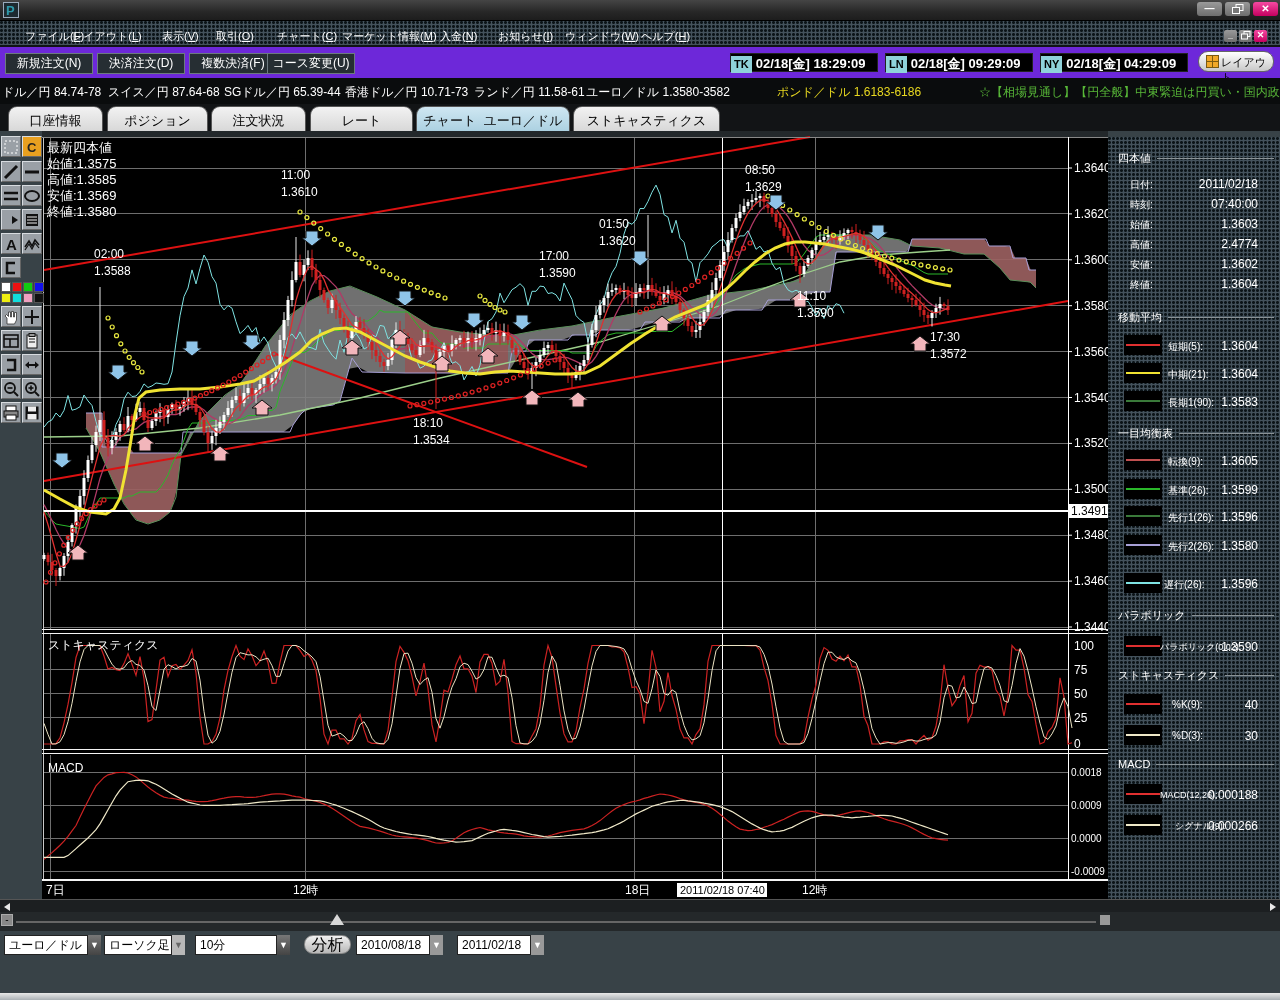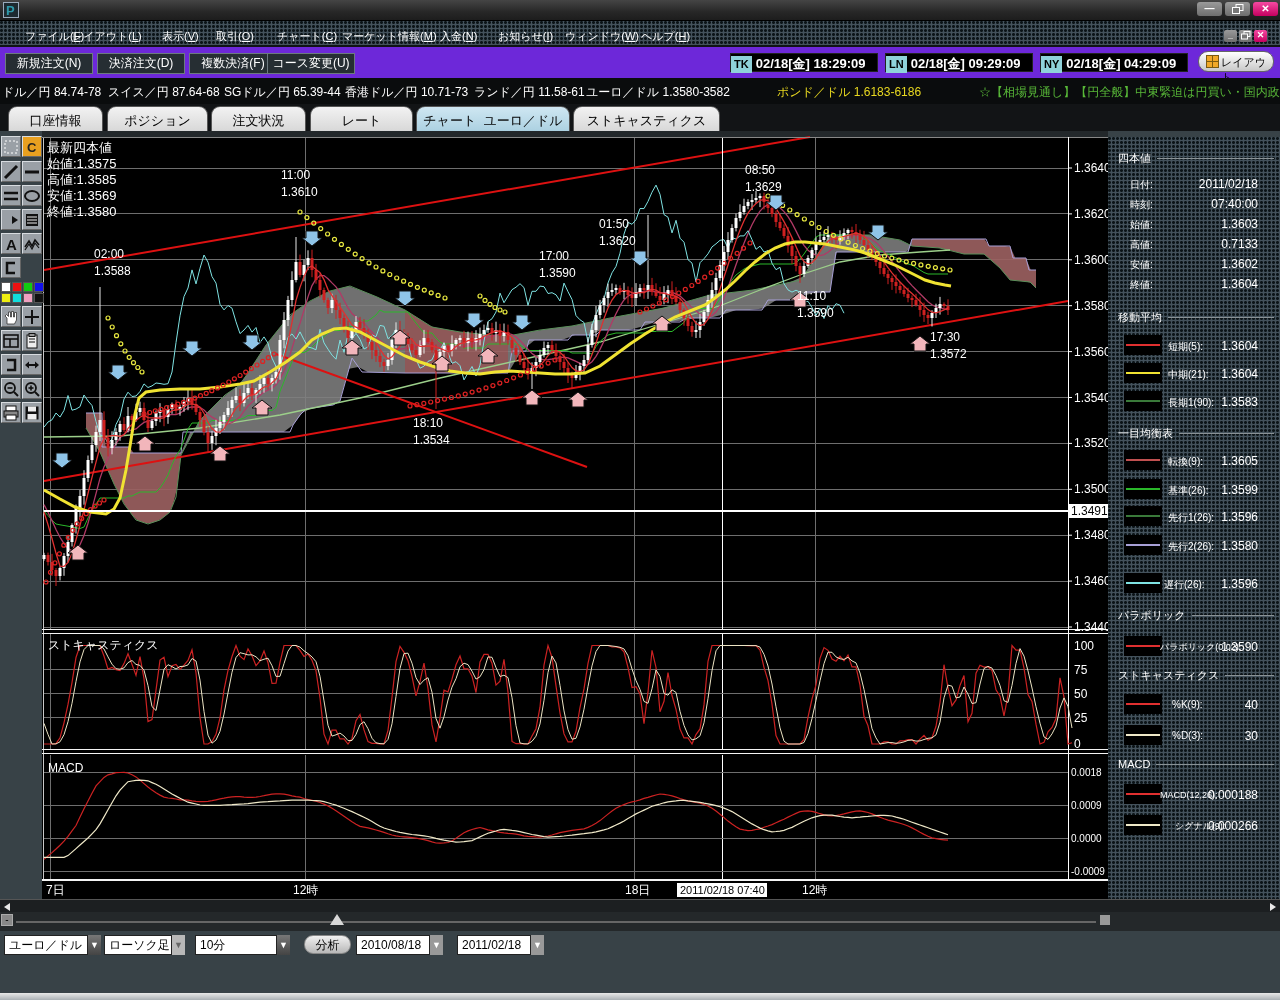--- a/index.html
+++ b/index.html
@@ -1000,21 +1000,21 @@
       <div class="prow" style="top:60px">
         <span class="plab" style="left:22px">時刻:</span>
         <span class="pval">07:40:00</span>
       </div>
       <div class="prow" style="top:80px">
         <span class="plab" style="left:22px">始値:</span>
         <span class="pval">1.3603</span>
       </div>
       <div class="prow" style="top:100px">
         <span class="plab" style="left:22px">高値:</span>
-        <span class="pval">0.7133</span>
+        <span class="pval">2.4774</span>
       </div>
       <div class="prow" style="top:120px">
         <span class="plab" style="left:22px">安値:</span>
         <span class="pval">1.3602</span>
       </div>
       <div class="prow" style="top:140px">
         <span class="plab" style="left:22px">終値:</span>
         <span class="pval">1.3604</span>
       </div>
       <div class="phdr" style="top:173px">移動平均<span class="hline"></span></div>
@@ -1130,19 +1130,19 @@
    <div style="position:absolute;left:1100px;top:3px;width:10px;height:10px;background:#999"></div>
    <div style="position:absolute;left:330px;top:2px;width:0;height:0;border-left:7px solid transparent;border-right:7px solid transparent;border-bottom:11px solid #d8d8d8"></div>
  </div>
  <div class="ctrl">
    <div class="white-dd" style="left:4px;width:84px">ユーロ／ドル</div>
       <div class="dd-btn" style="left:88px">▼</div>
    <div class="white-dd" style="left:104px;width:68px">ローソク足</div>
       <div class="dd-btn" style="left:172px;background:#b8b8b8;color:#666">▼</div>
    <div class="white-dd" style="left:195px;width:82px">10分</div>
       <div class="dd-btn" style="left:277px">▼</div>
-   <div style="position:absolute;left:304px;top:4px;width:47px;height:19px;border-radius:9px;background:linear-gradient(#f0f0f0,#b8b8b8);border:1px solid #888;color:#000;font-size:12px;text-align:center;line-height:18px">分析</div>
+   <div style="position:absolute;left:304px;top:4px;width:47px;height:19px;border-radius:9px;background:linear-gradient(#f0f0f0,#b8b8b8);border:1px solid #888;color:#000;font-size:16px;text-align:center;line-height:18px">分析</div>
    <div class="white-dd" style="left:356px;width:74px">2010/08/18</div>
       <div class="dd-btn" style="left:430px;background:#999">▼</div>
    <div class="white-dd" style="left:457px;width:74px">2011/02/18</div>
       <div class="dd-btn" style="left:531px;background:#999">▼</div>
  </div>
  <div class="btm"></div>
 </div>
 </body></html>

